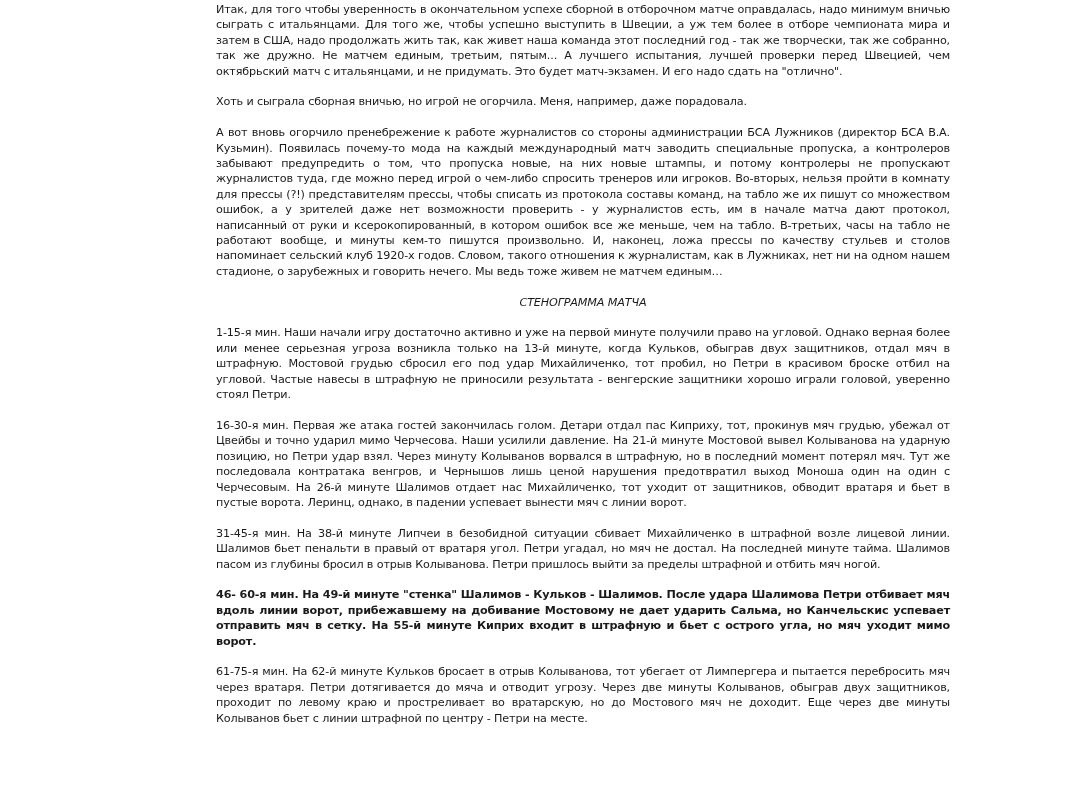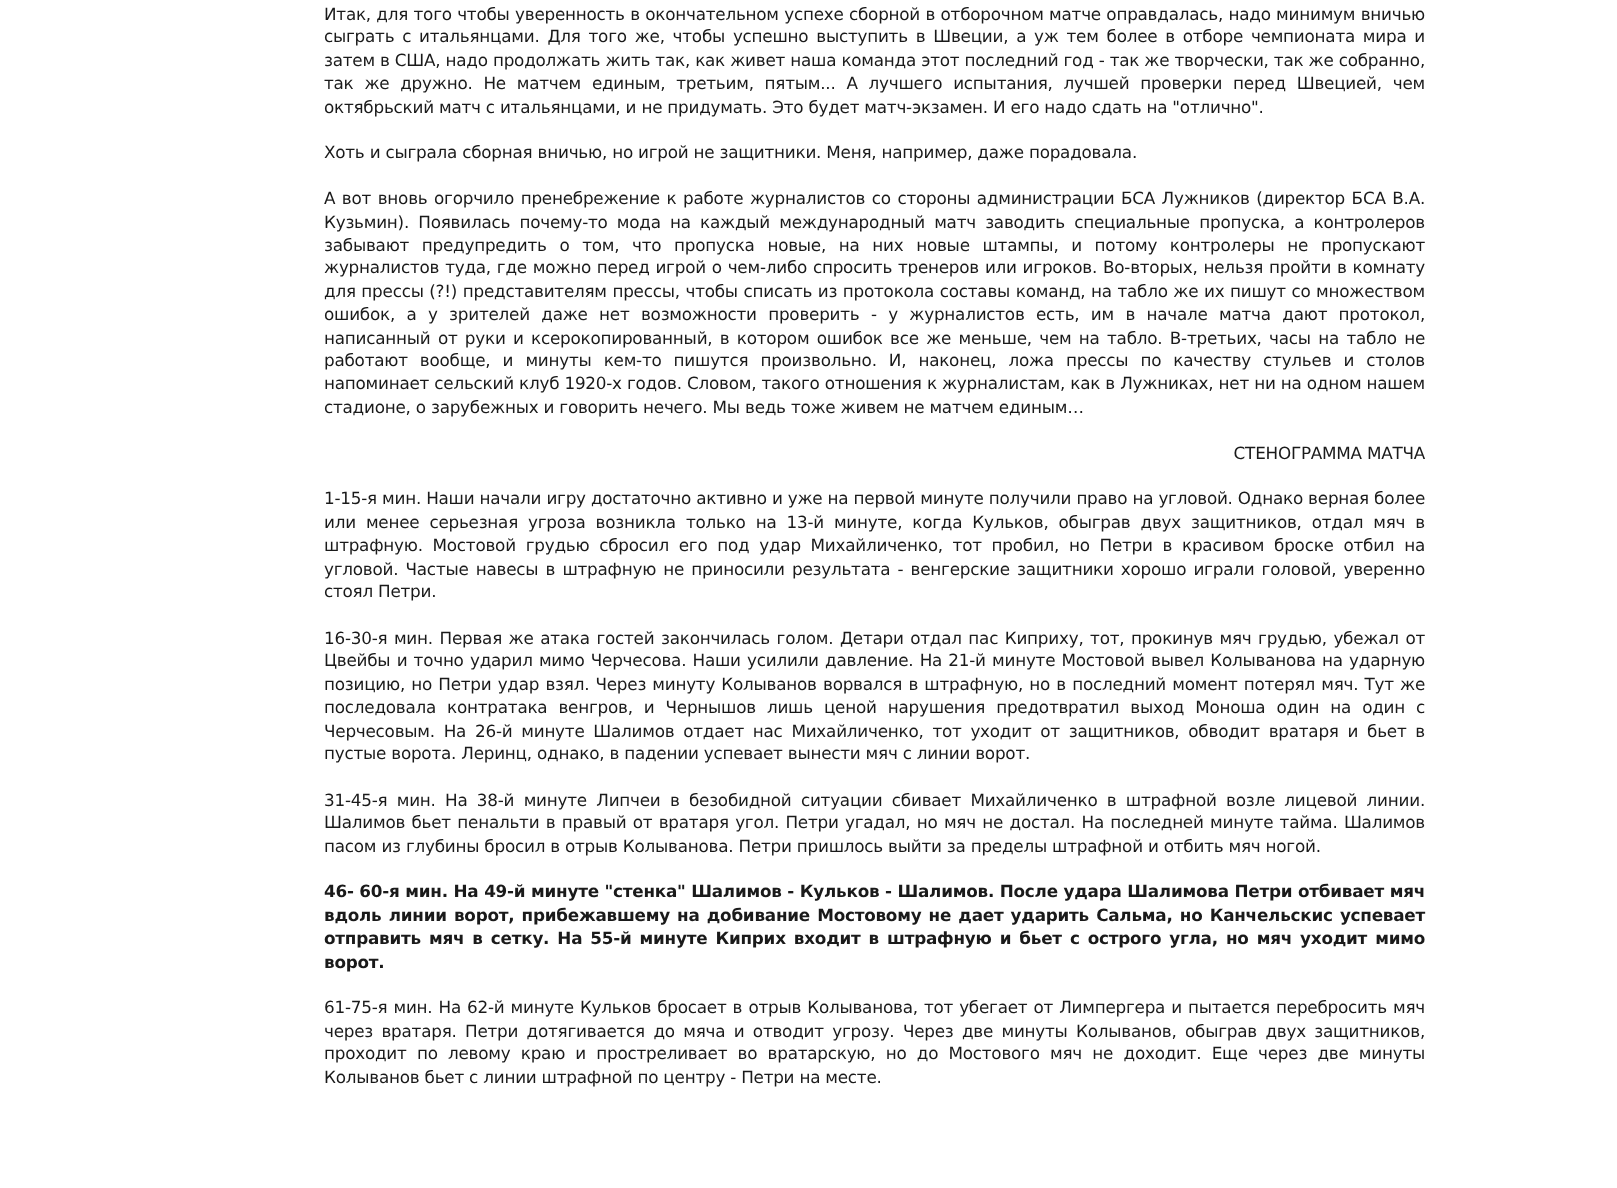--- a/index.html
+++ b/index.html
@@ -23,33 +23,34 @@
       line-height: 15.4px;
       color: #1a1a1a;
       letter-spacing: -0.15px;
       margin-left: 44px;
     }
     .article p {
       margin: 0 0 15.4px 0;
       text-align: justify;
     }
     .article p.heading {
-      text-align: right;
+      text-align: center;
+      font-style: italic;
     }
     .article p.extra-gap {
       margin-top: 15.4px;
       font-weight: bold;
     }
   </style>
 </head>
 <body>
 
 <div class="article">
   <p>Итак, для того чтобы уверенность в окончательном успехе сборной в отборочном матче оправдалась, надо минимум вничью сыграть с итальянцами. Для того же, чтобы успешно выступить в Швеции, а уж тем более в отборе чемпионата мира и затем в США, надо продолжать жить так, как живет наша команда этот последний год - так же творчески, так же собранно, так же дружно. Не матчем единым, третьим, пятым... А лучшего испытания, лучшей проверки перед Швецией, чем октябрьский матч с итальянцами, и не придумать. Это будет матч-экзамен. И его надо сдать на "отлично".</p>
-  <p>Хоть и сыграла сборная вничью, но игрой не защитники. Меня, например, даже порадовала.</p>
+  <p>Хоть и сыграла сборная вничью, но игрой не огорчила. Меня, например, даже порадовала.</p>
   <p>А вот вновь огорчило пренебрежение к работе журналистов со стороны администрации БСА Лужников (директор БСА В.А. Кузьмин). Появилась почему-то мода на каждый международный матч заводить специальные пропуска, а контролеров забывают предупредить о том, что пропуска новые, на них новые штампы, и потому контролеры не пропускают журналистов туда, где можно перед игрой о чем-либо спросить тренеров или игроков. Во-вторых, нельзя пройти в комнату для прессы (?!) представителям прессы, чтобы списать из протокола составы команд, на табло же их пишут со множеством ошибок, а у зрителей даже нет возможности проверить - у журналистов есть, им в начале матча дают протокол, написанный от руки и ксерокопированный, в котором ошибок все же меньше, чем на табло. В-третьих, часы на табло не работают вообще, и минуты кем-то пишутся произвольно. И, наконец, ложа прессы по качеству стульев и столов напоминает сельский клуб 1920-х годов. Словом, такого отношения к журналистам, как в Лужниках, нет ни на одном нашем стадионе, о зарубежных и говорить нечего. Мы ведь тоже живем не матчем единым…</p>
   <p class="heading">СТЕНОГРАММА МАТЧА</p>
   <p>1-15-я мин. Наши начали игру достаточно активно и уже на первой минуте получили право на угловой. Однако верная более или менее серьезная угроза возникла только на 13-й минуте, когда Кульков, обыграв двух защитников, отдал мяч в штрафную. Мостовой грудью сбросил его под удар Михайличенко, тот пробил, но Петри в красивом броске отбил на угловой. Частые навесы в штрафную не приносили результата - венгерские защитники хорошо играли головой, уверенно стоял Петри.</p>
   <p>16-30-я мин. Первая же атака гостей закончилась голом. Детари отдал пас Киприху, тот, прокинув мяч грудью, убежал от Цвейбы и точно ударил мимо Черчесова. Наши усилили давление. На 21-й минуте Мостовой вывел Колыванова на ударную позицию, но Петри удар взял. Через минуту Колыванов ворвался в штрафную, но в последний момент потерял мяч. Тут же последовала контратака венгров, и Чернышов лишь ценой нарушения предотвратил выход Моноша один на один с Черчесовым. На 26-й минуте Шалимов отдает нас Михайличенко, тот уходит от защитников, обводит вратаря и бьет в пустые ворота. Леринц, однако, в падении успевает вынести мяч с линии ворот.</p>
   <p>31-45-я мин. На 38-й минуте Липчеи в безобидной ситуации сбивает Михайличенко в штрафной возле лицевой линии. Шалимов бьет пенальти в правый от вратаря угол. Петри угадал, но мяч не достал. На последней минуте тайма. Шалимов пасом из глубины бросил в отрыв Колыванова. Петри пришлось выйти за пределы штрафной и отбить мяч ногой.</p>
   <p class="extra-gap">46- 60-я мин. На 49-й минуте "стенка" Шалимов - Кульков - Шалимов. После удара Шалимова Петри отбивает мяч вдоль линии ворот, прибежавшему на добивание Мостовому не дает ударить Сальма, но Канчельскис успевает отправить мяч в сетку. На 55-й минуте Киприх входит в штрафную и бьет с острого угла, но мяч уходит мимо ворот.</p>
   <p>61-75-я мин. На 62-й минуте Кульков бросает в отрыв Колыванова, тот убегает от Лимпергера и пытается перебросить мяч через вратаря. Петри дотягивается до мяча и отводит угрозу. Через две минуты Колыванов, обыграв двух защитников, проходит по левому краю и простреливает во вратарскую, но до Мостового мяч не доходит. Еще через две минуты Колыванов бьет с линии штрафной по центру - Петри на месте.</p>
 </div>
 
 </body></html>

